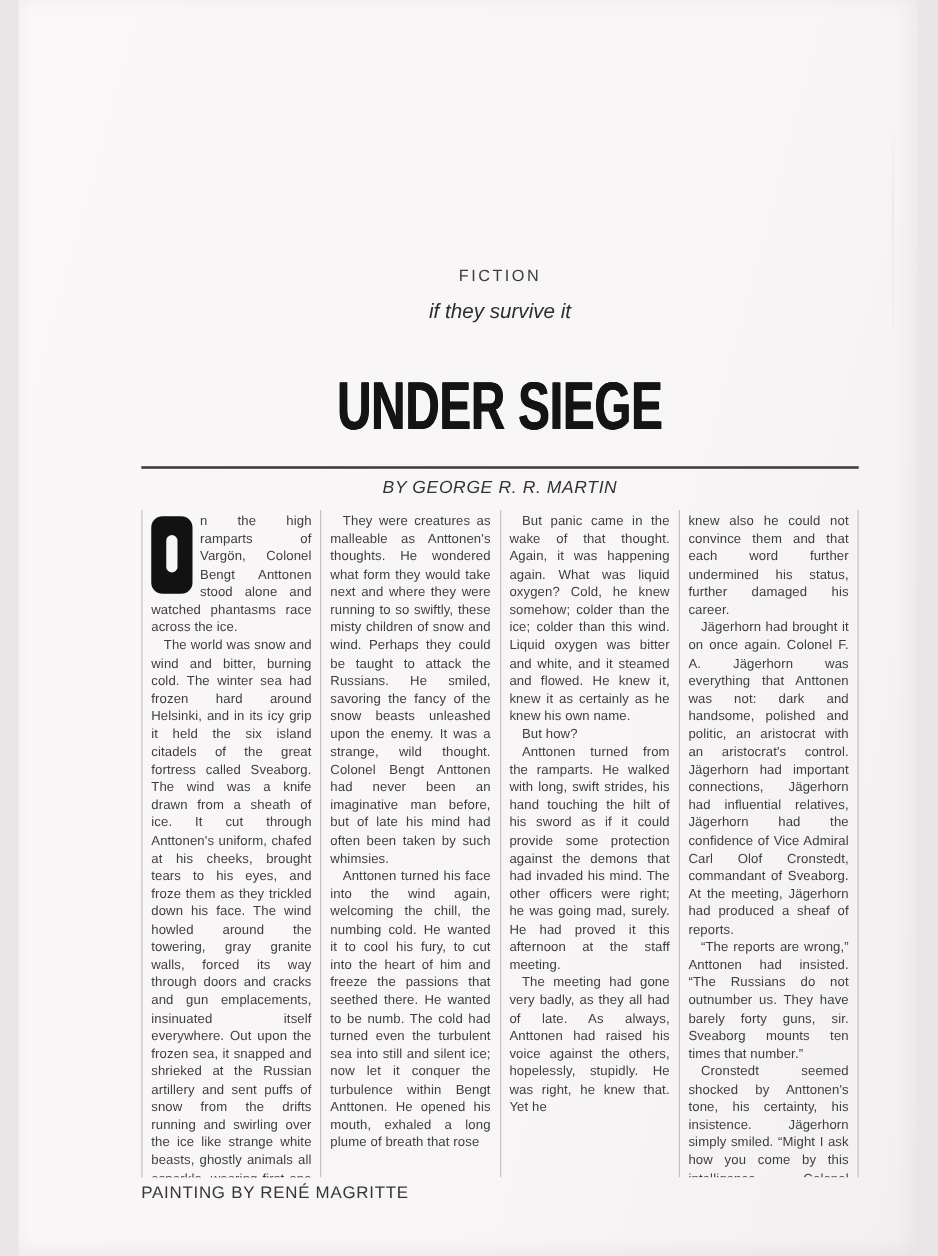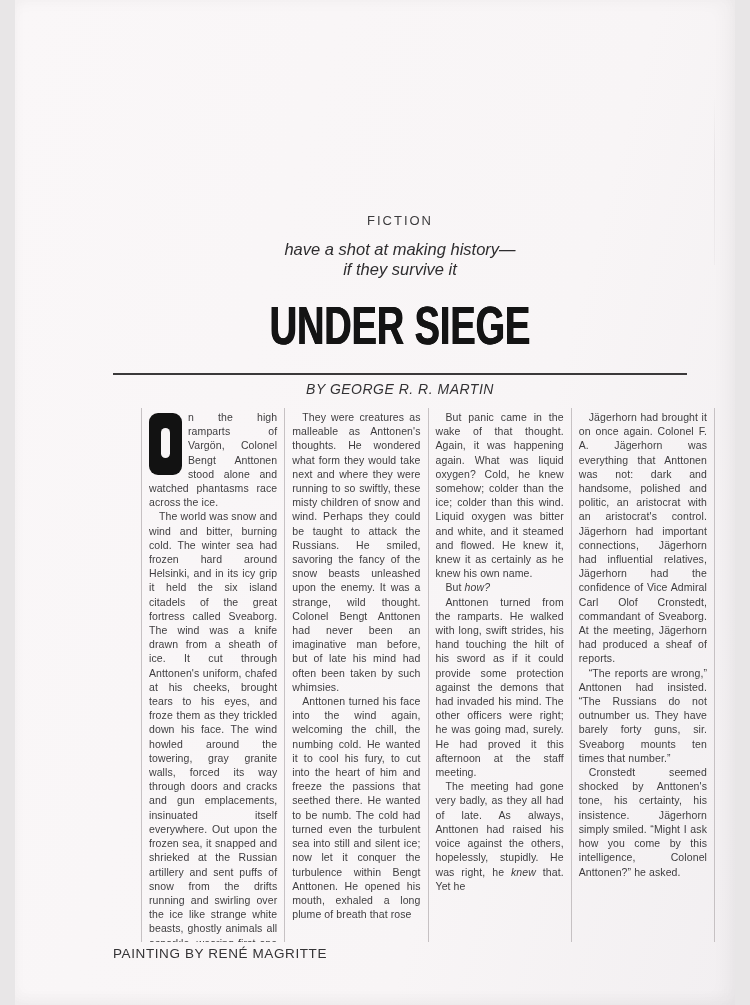--- a/index.html
+++ b/index.html
@@ -39,31 +39,30 @@
   }
   .byline{
     position:absolute;top:381px;left:0;width:100%;
     font-size:14px;letter-spacing:0.5px;color:#333234;font-style:italic;
   }
   .columns{
     position:absolute;left:98px;top:408px;width:574px;height:534px;
     display:flex;box-sizing:border-box;
     border-left:1px solid #c6c1c3;border-right:1px solid #c6c1c3;
     overflow:hidden;
-    margin-left:28px;
   }
   .col{
     flex:1 1 0;box-sizing:border-box;padding:2px 7px 0 7px;
     font-size:10.5px;line-height:14.2px;text-align:justify;
     letter-spacing:0.1px;color:#3e3d3f;overflow:hidden;
   }
   .col + .col{border-left:1px solid #c6c1c3;}
   .col p{margin:0;text-indent:10px;}
   .col p.noindent{text-indent:0;}
-  .ital{font-style:italic;}
+  .ital{}
   .dropcap{
     float:left;width:33px;height:62px;margin:3px 6px 1px 0;
     background:#121212;border-radius:9px;
     color:transparent;position:relative;font-size:0;
   }
   .dropcap::after{
     content:"";position:absolute;left:12px;top:15px;width:9px;height:30px;
     background:#f8f5f6;border-radius:4.5px;
   }
   .footer-credit{
@@ -78,21 +77,20 @@
 </head>
 <body>
 
 <div class="page">
 
   <div class="crease"></div>
 
   <div class="header">
     <div class="kicker">FICTION</div>
     <div class="deck">
-      <div>have a shot at making history—</div>
       <div>if they survive it</div>
     </div>
     <div class="title">UNDER SIEGE</div>
     <div class="head-rule"></div>
     <div class="byline">BY GEORGE R. R. MARTIN</div>
   </div>
 
   <div class="columns" id="columns">
       <div class="col">
         <p class="noindent"><span class="dropcap">O</span><span>n the high ramparts of Vargön, Colonel Bengt Anttonen stood alone and watched phantasms race across the ice.</span></p>
@@ -102,20 +100,21 @@
         <p><span>They were creatures as malleable as Anttonen's thoughts. He wondered what form they would take next and where they were running to so swiftly, these misty children of snow and wind. Perhaps they could be taught to attack the Russians. He smiled, savoring the fancy of the snow beasts unleashed upon the enemy. It was a strange, wild thought. Colonel Bengt Anttonen had never been an imaginative man before, but of late his mind had often been taken by such whimsies.</span></p>
         <p><span>Anttonen turned his face into the wind again, welcoming the chill, the numbing cold. He wanted it to cool his fury, to cut into the heart of him and freeze the passions that seethed there. He wanted to be numb. The cold had turned even the turbulent sea into still and silent ice; now let it conquer the turbulence within Bengt Anttonen. He opened his mouth, exhaled a long plume of breath that rose</span></p>
       </div>
       <div class="col">
         <p><span>But panic came in the wake of that thought. Again, it was happening again. What was liquid oxygen? Cold, he knew somehow; colder than the ice; colder than this wind. Liquid oxygen was bitter and white, and it steamed and flowed. He knew it, knew it as certainly as he knew his own name.</span></p>
         <p><span>But </span><span class="ital">how?</span></p>
         <p><span>Anttonen turned from the ramparts. He walked with long, swift strides, his hand touching the hilt of his sword as if it could provide some protection against the demons that had invaded his mind. The other officers were right; he was going mad, surely. He had proved it this afternoon at the staff meeting.</span></p>
         <p><span>The meeting had gone very badly, as they all had of late. As always, Anttonen had raised his voice against the others, hopelessly, stupidly. He was right, he </span><span class="ital">knew</span><span> that. Yet he</span></p>
       </div>
       <div class="col">
+        <p class="noindent"><span>knew also he could not convince them and that each word further undermined his status, further damaged his career.</span></p>
         <p><span>Jägerhorn had brought it on once again. Colonel F. A. Jägerhorn was everything that Anttonen was not: dark and handsome, polished and politic, an aristocrat with an aristocrat's control. Jägerhorn had important connections, Jägerhorn had influential relatives, Jägerhorn had the confidence of Vice Admiral Carl Olof Cronstedt, commandant of Sveaborg. At the meeting, Jägerhorn had produced a sheaf of reports.</span></p>
         <p><span>“The reports are wrong,” Anttonen had insisted. “The Russians do not outnumber us. They have barely forty guns, sir. Sveaborg mounts ten times that number.”</span></p>
         <p><span>Cronstedt seemed shocked by Anttonen's tone, his certainty, his insistence. Jägerhorn simply smiled. “Might I ask how you come by this intelligence, Colonel Anttonen?” he asked.</span></p>
       </div>
     </div>
 
   <div class="footer-credit">PAINTING BY RENÉ MAGRITTE</div>
   <div class="page-number">77</div>
 
 </div>

